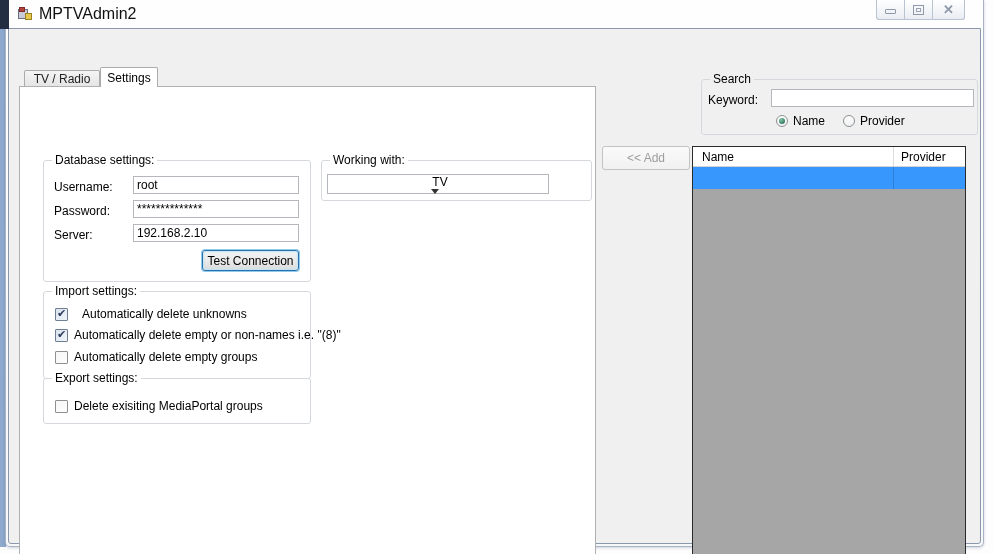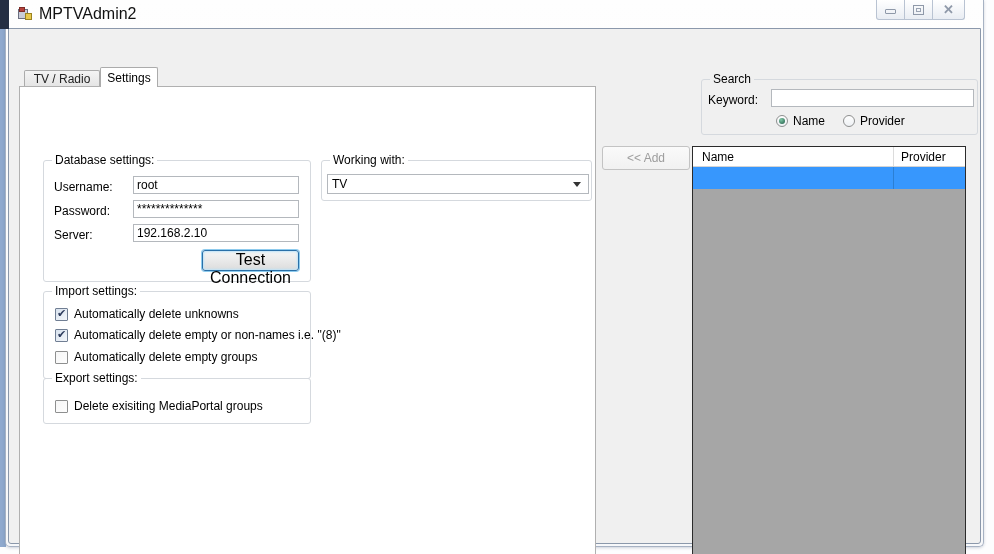--- a/index.html
+++ b/index.html
@@ -62,21 +62,21 @@
   .gb-working { left:301px; top:73px;  width:271px; height:41px;  }
   .gb-search  { left:692px; top:50px;  width:277px; height:56px;  }
 
   .fld-label { position:absolute; white-space:nowrap; }
   .textbox { position:absolute; height:18px; background:#fff; border:1px solid #b4b8bd;
     font-family:"Liberation Sans", sans-serif; font-size:12px; padding:0 3px; color:#000; }
 
   .btn-test { position:absolute; left:181px; top:162px; width:97px; height:21px;
     background:linear-gradient(#f5f5f5,#ebebeb 45%,#dcdcdc); border:1px solid #2a70a8; border-radius:3px;
     box-shadow:0 0 0 1px #8ecbee, inset 0 0 2px 1px #bfe3f7; font-family:"Liberation Sans", sans-serif;
-    font-size:16px; color:#000; }
+    font-size:12px; color:#000; }
 
   .btn-add { position:absolute; left:593px; top:117px; width:88px; height:24px;
     background:linear-gradient(#fafafa,#f1f1f1); border:1px solid #c3c3c3; border-radius:3px;
     font-family:"Liberation Sans", sans-serif; font-size:12px; color:#9d9d9d; }
 
   
   .combobox { position:absolute; left:306px; top:86px; width:262px; height:20px; background:#fff;
     border:1px solid #b4b8bd; display:flex; align-items:center; }
   .combobox .combo-value { padding-left:4px; flex:1; }
   .combo-arrow { width:0; height:0; border-left:4px solid transparent; border-right:4px solid transparent;
@@ -155,29 +155,29 @@
         <input class="textbox" style="left: 89px; top: 15px; width: 166px;" value="root">
         <span class="fld-label" style="left:10px; top:43px;">Password:</span>
         <input class="textbox" style="left: 89px; top: 39px; width: 166px;" value="**************">
         <span class="fld-label" style="left:10px; top:67px;">Server:</span>
         <input class="textbox" style="left: 89px; top: 63px; width: 166px;" value="192.168.2.10">
         <button class="btn-test" style="left:158px; top:89px;">Test Connection</button>
       </div>
 
       <div class="groupbox gb-working">
         <span class="legend">Working with:</span>
-        <div class="combobox" style="left:5px; top:13px; width:262px;">
+        <div class="combobox" style="left:5px; top:13px; width:222px;flex-direction:column;">
           <span class="combo-value">TV</span>
           <span class="combo-arrow"></span>
         </div>
       </div>
 
       <div class="groupbox gb-import">
         <span class="legend">Import settings:</span>
-        <div class="cb-row" style="left:11px; top:15px;">
+        <div class="cb-row" style="left:11px; top:15px;gap:8px;">
           <span class="checkbox checked"></span>
           <span class="cb-label">Automatically delete unknowns</span>
         </div>
         <div class="cb-row" style="left:11px; top:36px;">
           <span class="checkbox checked"></span>
           <span class="cb-label">Automatically delete empty or non-names i.e. "(8)"</span>
         </div>
         <div class="cb-row" style="left:11px; top:58px;">
           <span class="checkbox"></span>
           <span class="cb-label">Automatically delete empty groups</span>

